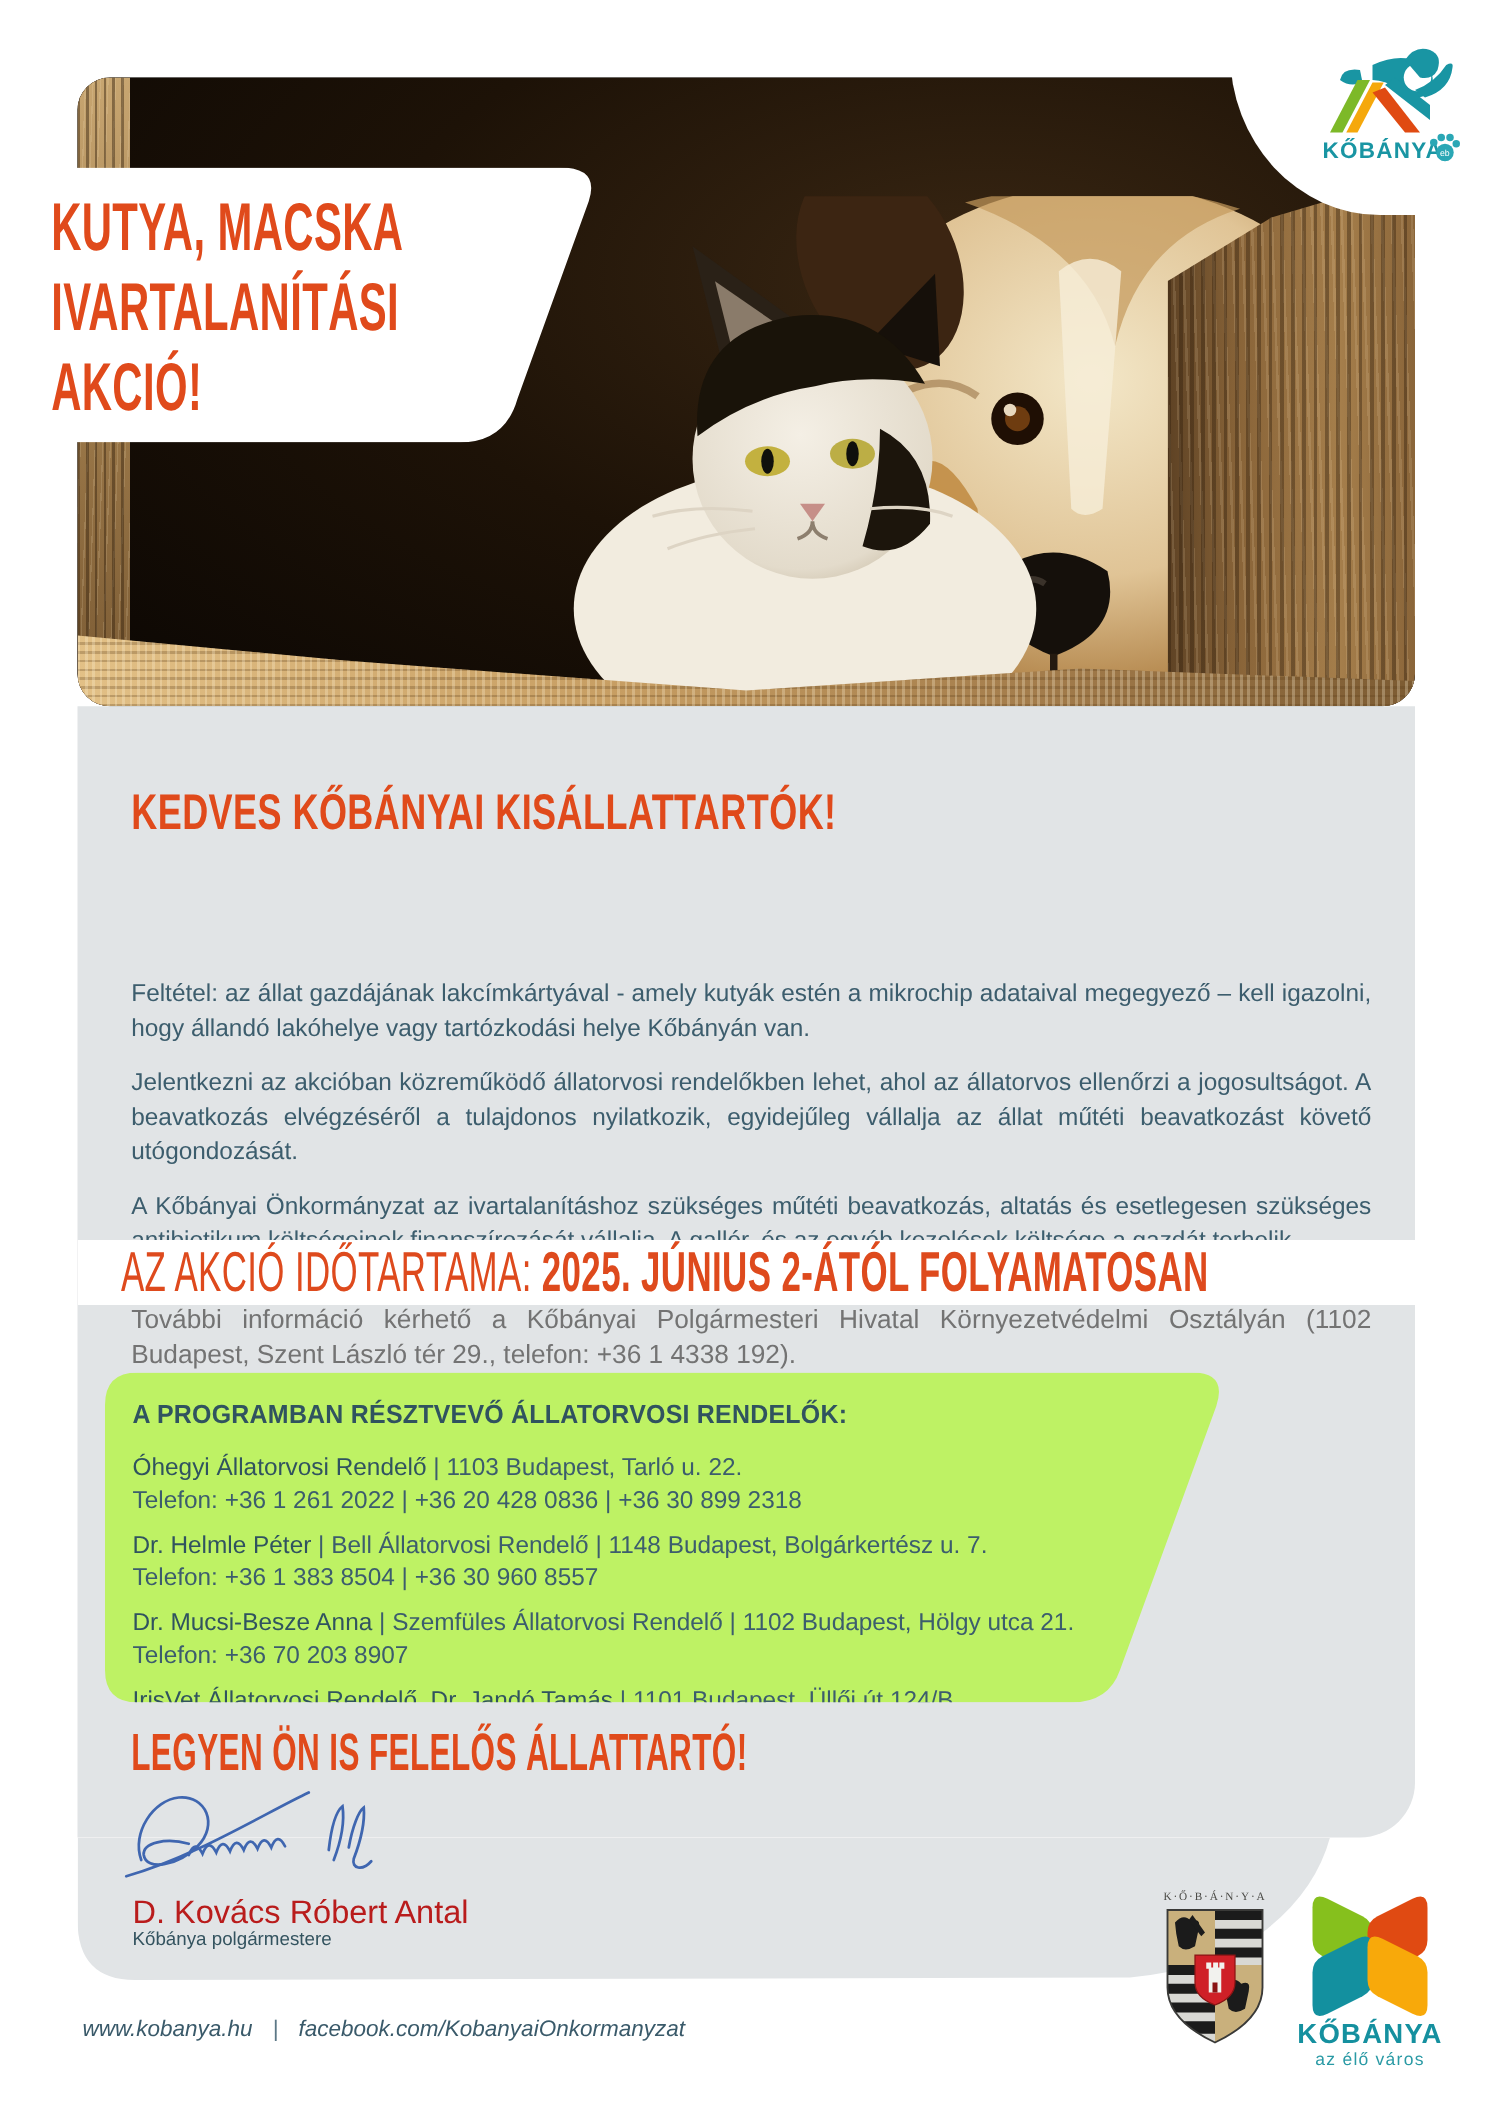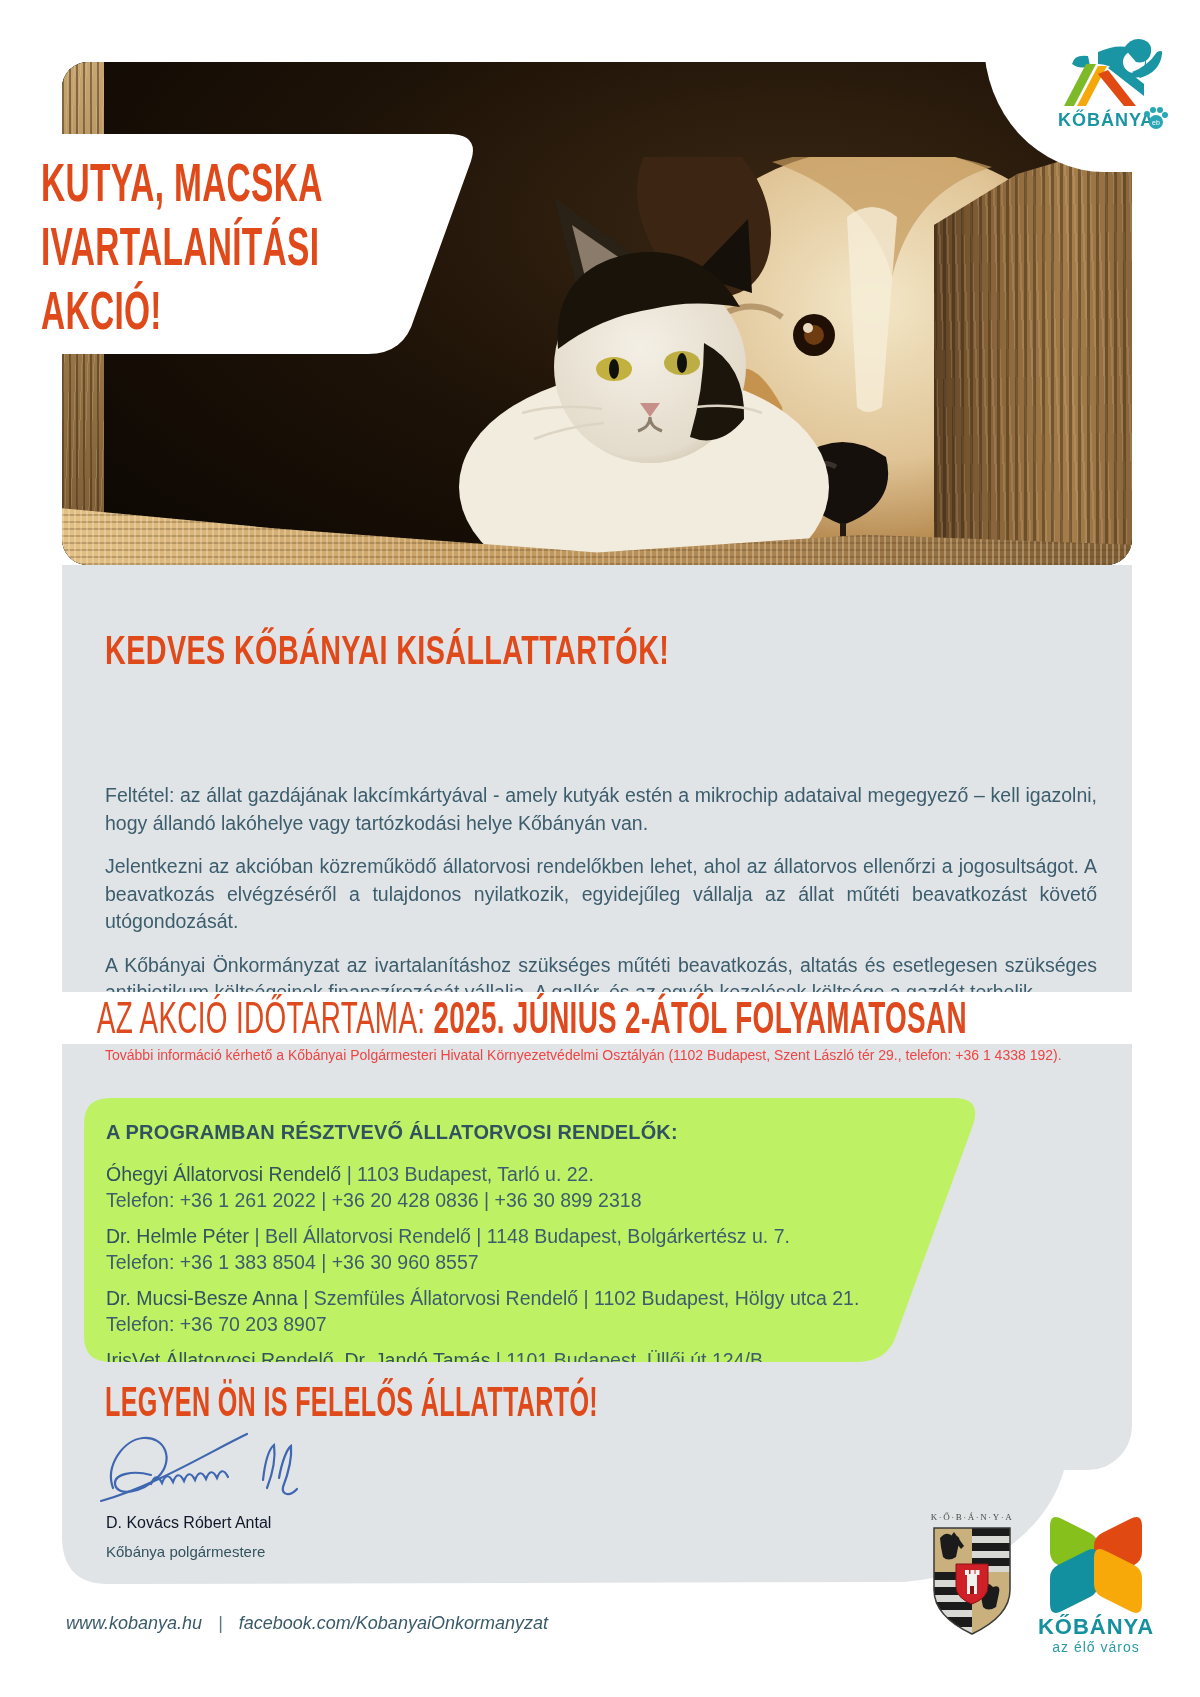--- a/index.html
+++ b/index.html
@@ -55,37 +55,37 @@
 
   
   .banner{left:62px;top:992px;width:1115px;height:52px;background:#ffffff;z-index:5;
     clip-path:path("M0,0 L1080,0 Q1107,0 1100,20 L1090,46 Q1083,66 1058,66 L0,66 Z");
     display:flex;align-items:center;}
   .banner-inner{padding-left:56px;white-space:nowrap;display:inline-block;
     transform:scaleX(.62);transform-origin:0 50%;color:#de4a1d;font-size:45px;}
   .banner-label{font-weight:500;letter-spacing:.5px;}
   .banner-value{font-weight:800;letter-spacing:.5px;}
 
-  .info{left:105px;top:1042px;width:992px;z-index:5;color:#ef4444;font-size:14px;line-height:27.5px;text-align:justify;}
+  .info{left:105px;top:1042px;width:992px;z-index:5;color:#737373;font-size:21px;line-height:27.5px;text-align:justify;}
 
   
   .panel{left:84px;top:1098px;width:905px;height:264px;background:#bef264;z-index:4;
     clip-path:path("M26,0 L870,0 Q898,0 889,27 L812,238 Q803,264 773,264 L26,264 Q0,264 0,238 L0,26 Q0,0 26,0 Z");}
   .panel-inner{padding:22px 40px 0 22px;}
   .clinics-heading{color:#30535f;font-weight:800;font-size:21px;letter-spacing:.2px;margin:0 0 6px 0;
     display:inline-block;transform:scaleX(.95);transform-origin:0 0;white-space:nowrap;}
   .clinic{margin-top:13px;font-size:19.5px;line-height:23.5px;color:#3c5d6d;}
   .clinic .name{font-weight:400;color:#30535f;}
   .clinic .l2{margin-top:2px;}
 
   .cta{left:105px;top:1378px;z-index:5;color:#e04a1b;font-weight:800;font-size:42px;
     display:inline-block;transform:scaleX(.60);transform-origin:0 0;white-space:nowrap;letter-spacing:.5px;}
 
   .signature{left:95px;top:1426px;width:250px;height:85px;z-index:5;}
-  .sig-name{left:106px;top:1514px;z-index:5;color:#0f172a;font-size:16px;}
+  .sig-name{left:106px;top:1514px;z-index:5;color:#b91c1c;font-size:26px;}
   .sig-role{left:106px;top:1543px;z-index:5;color:#33535f;font-size:15px;}
 
   
   .footer{left:66px;top:1613px;z-index:5;color:#3a5a6a;font-size:18px;font-style:italic;}
   .footer .sep{margin:0 16px;color:#5c7886;}
   .crest{left:924px;top:1510px;width:96px;height:136px;z-index:5;}
   .xlogo{left:1036px;top:1506px;width:120px;height:152px;z-index:5;}
 </style>
 </head>
 <body>

